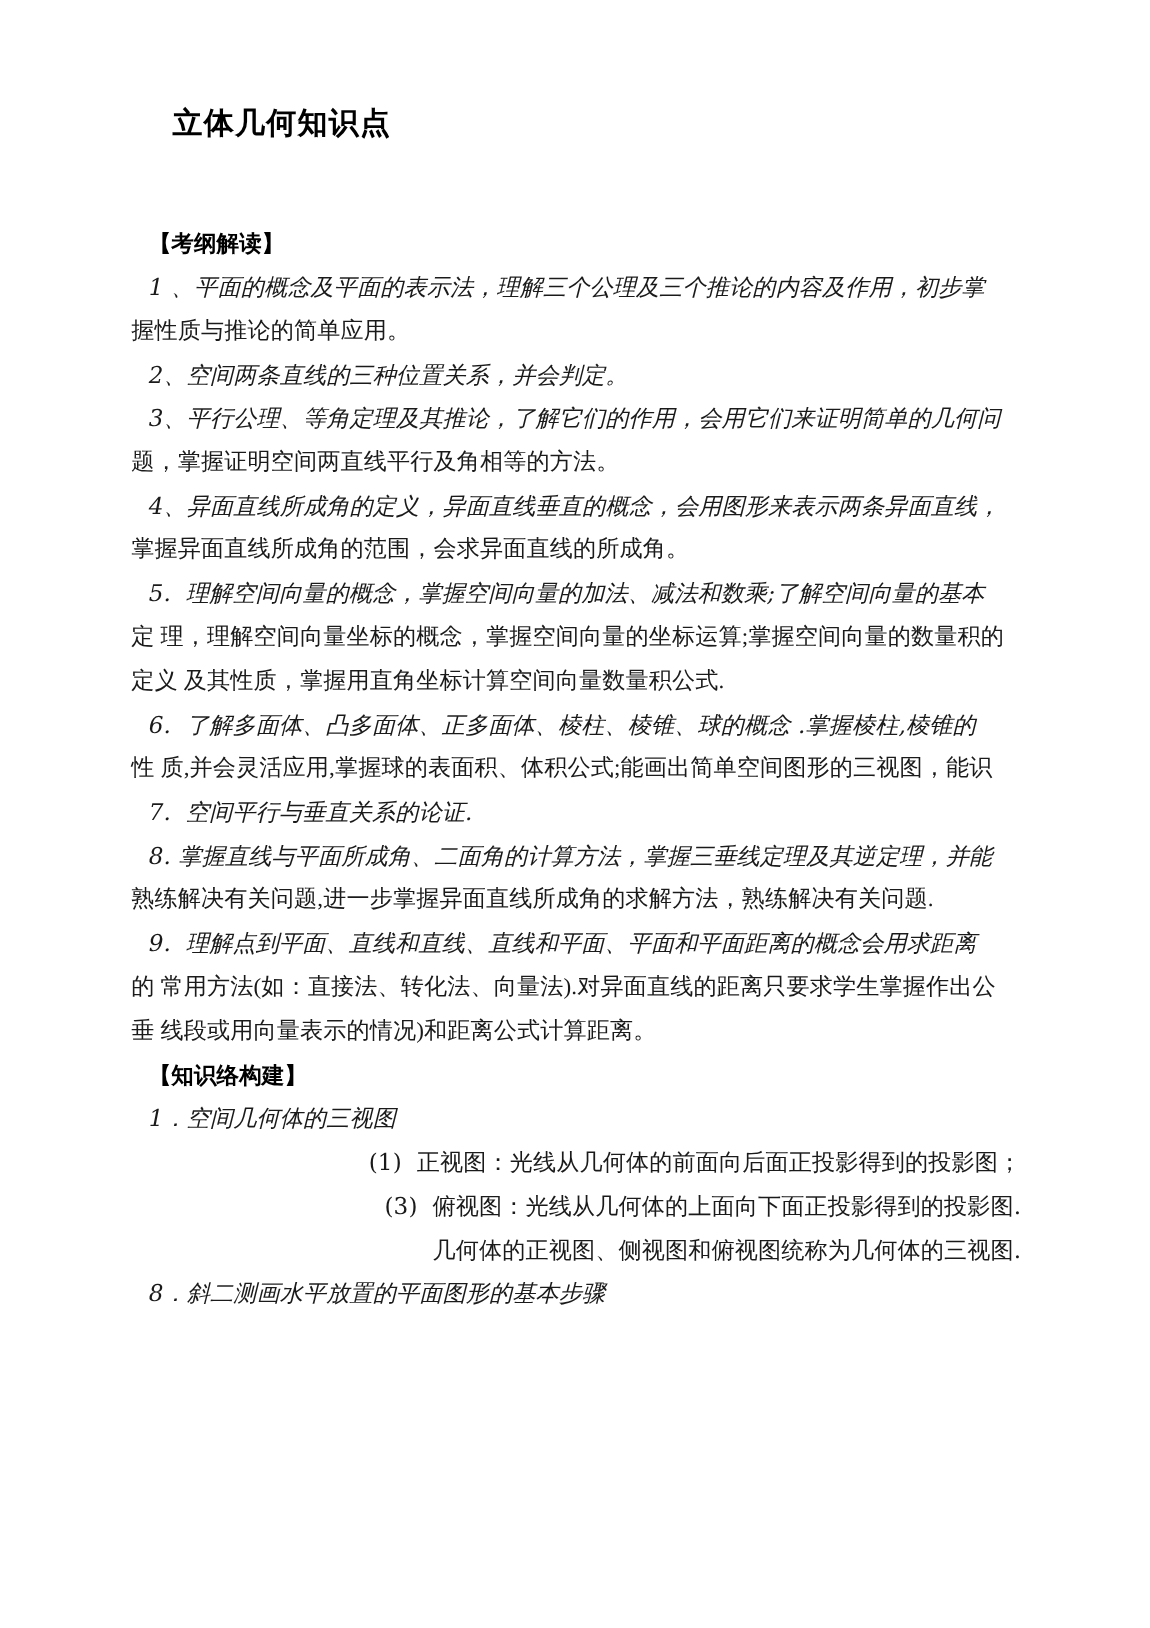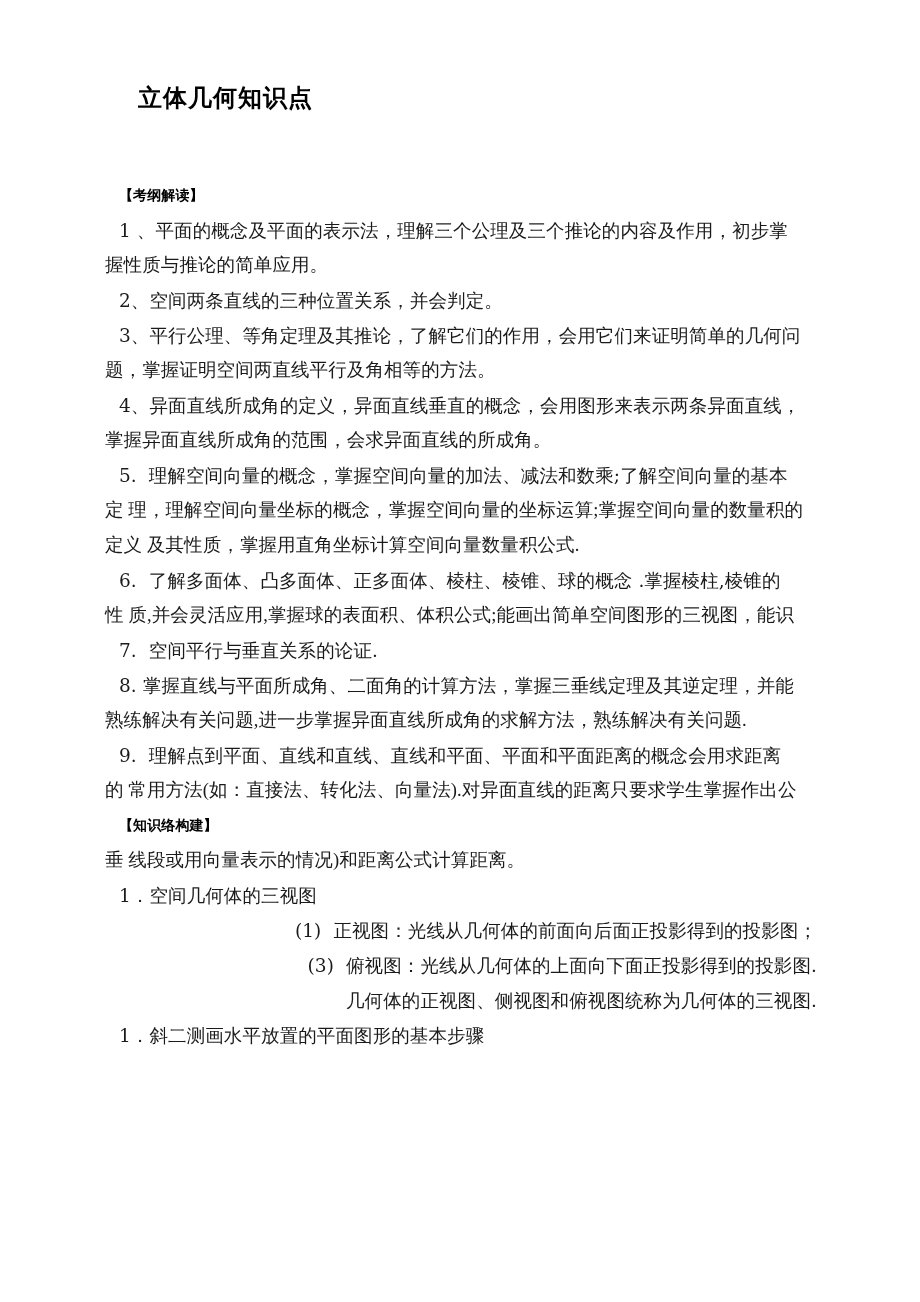--- a/index.html
+++ b/index.html
@@ -39,26 +39,27 @@
   .line {
     font-size: 18.5px;
     line-height: 35px;
     color: #1a1a1a;
     white-space: pre;
     letter-spacing: 0.1px;
   }
   .line.section-head {
     font-family: "DejaVu Sans", "Liberation Sans", sans-serif;
     font-weight: 700;
-    font-size: 14px;
+    font-size: 18px;
     color: #000000;
     padding-left: 14px;
   }
   .line.item-start {
     padding-left: 14px;
+    font-style: italic;
   }
   .line.cont {
     padding-left: 0px;
     font-family: Liberation Serif, serif;
   }
   .line.sub-item {
     padding-left: 14px;
     text-align: right;
   }
 </style>
@@ -81,22 +82,22 @@
       <div class="line item-start">5.  理解空间向量的概念，掌握空间向量的加法、减法和数乘;了解空间向量的基本</div>
       <div class="line cont">定 理，理解空间向量坐标的概念，掌握空间向量的坐标运算;掌握空间向量的数量积的</div>
       <div class="line cont">定义 及其性质，掌握用直角坐标计算空间向量数量积公式.</div>
       <div class="line item-start">6.  了解多面体、凸多面体、正多面体、棱柱、棱锥、球的概念 .掌握棱柱,棱锥的</div>
       <div class="line cont">性 质,并会灵活应用,掌握球的表面积、体积公式;能画出简单空间图形的三视图，能识</div>
       <div class="line item-start">7.  空间平行与垂直关系的论证.</div>
       <div class="line item-start">8. 掌握直线与平面所成角、二面角的计算方法，掌握三垂线定理及其逆定理，并能</div>
       <div class="line cont">熟练解决有关问题,进一步掌握异面直线所成角的求解方法，熟练解决有关问题.</div>
       <div class="line item-start">9.  理解点到平面、直线和直线、直线和平面、平面和平面距离的概念会用求距离</div>
       <div class="line cont">的 常用方法(如：直接法、转化法、向量法).对异面直线的距离只要求学生掌握作出公</div>
+      <div class="line cont">垂 线段或用向量表示的情况)和距离公式计算距离。</div>
       <div class="line section-head">【知识络构建】</div>
-      <div class="line cont">垂 线段或用向量表示的情况)和距离公式计算距离。</div>
       <div class="line item-start">1．空间几何体的三视图</div>
       <div class="line sub-item">(1)  正视图：光线从几何体的前面向后面正投影得到的投影图；</div>
       <div class="line sub-item">(3)  俯视图：光线从几何体的上面向下面正投影得到的投影图.</div>
       <div class="line sub-item">几何体的正视图、侧视图和俯视图统称为几何体的三视图.</div>
-      <div class="line item-start">1．斜二测画水平放置的平面图形的基本步骤</div>
+      <div class="line item-start">8．斜二测画水平放置的平面图形的基本步骤</div>
     </div>
 
 </div>
 
 </body></html>

